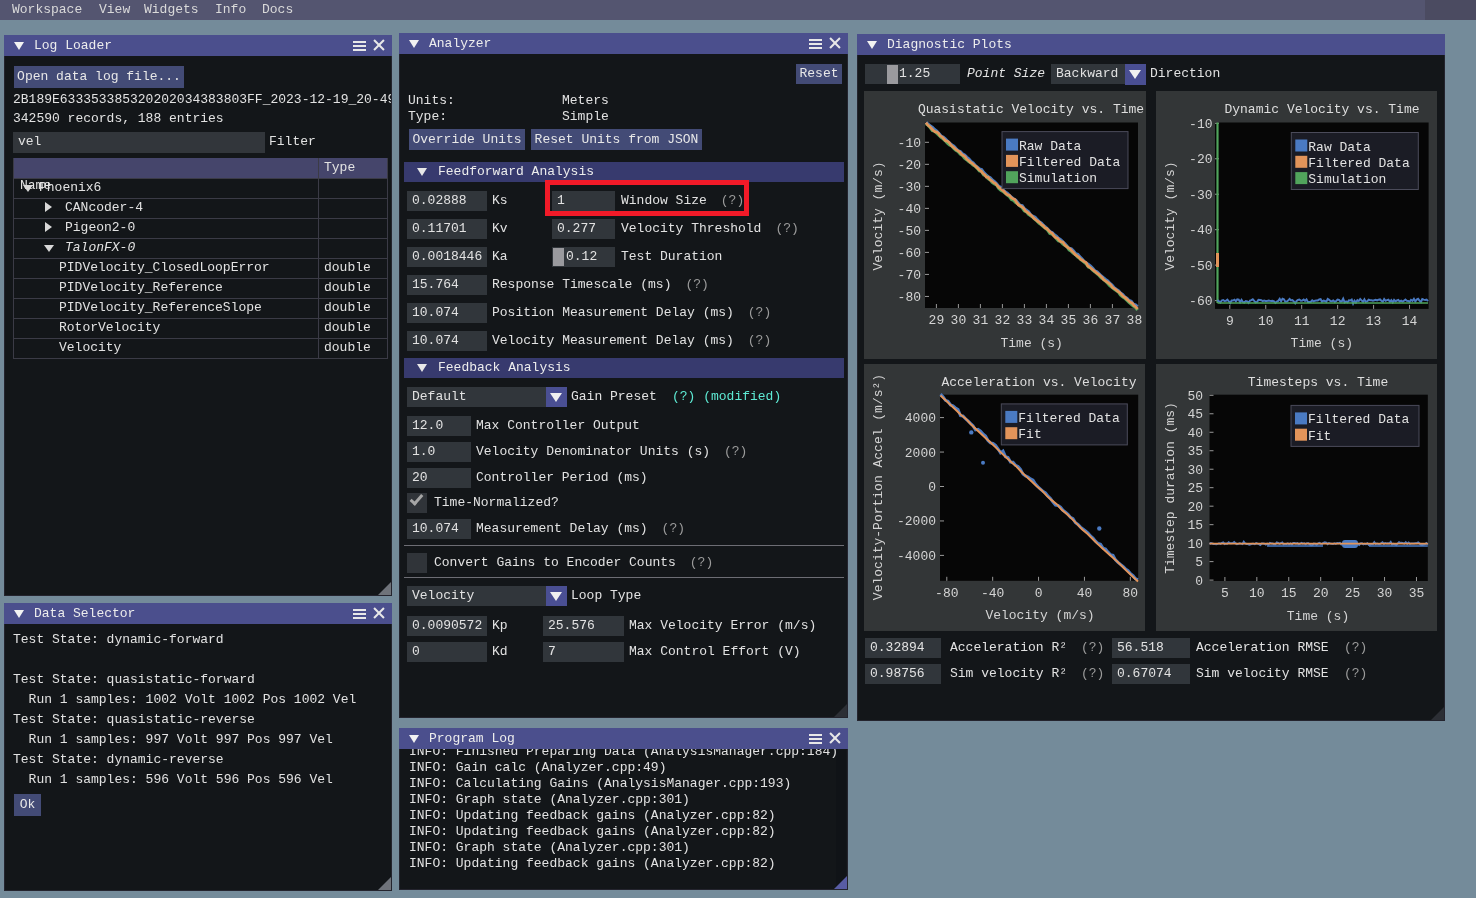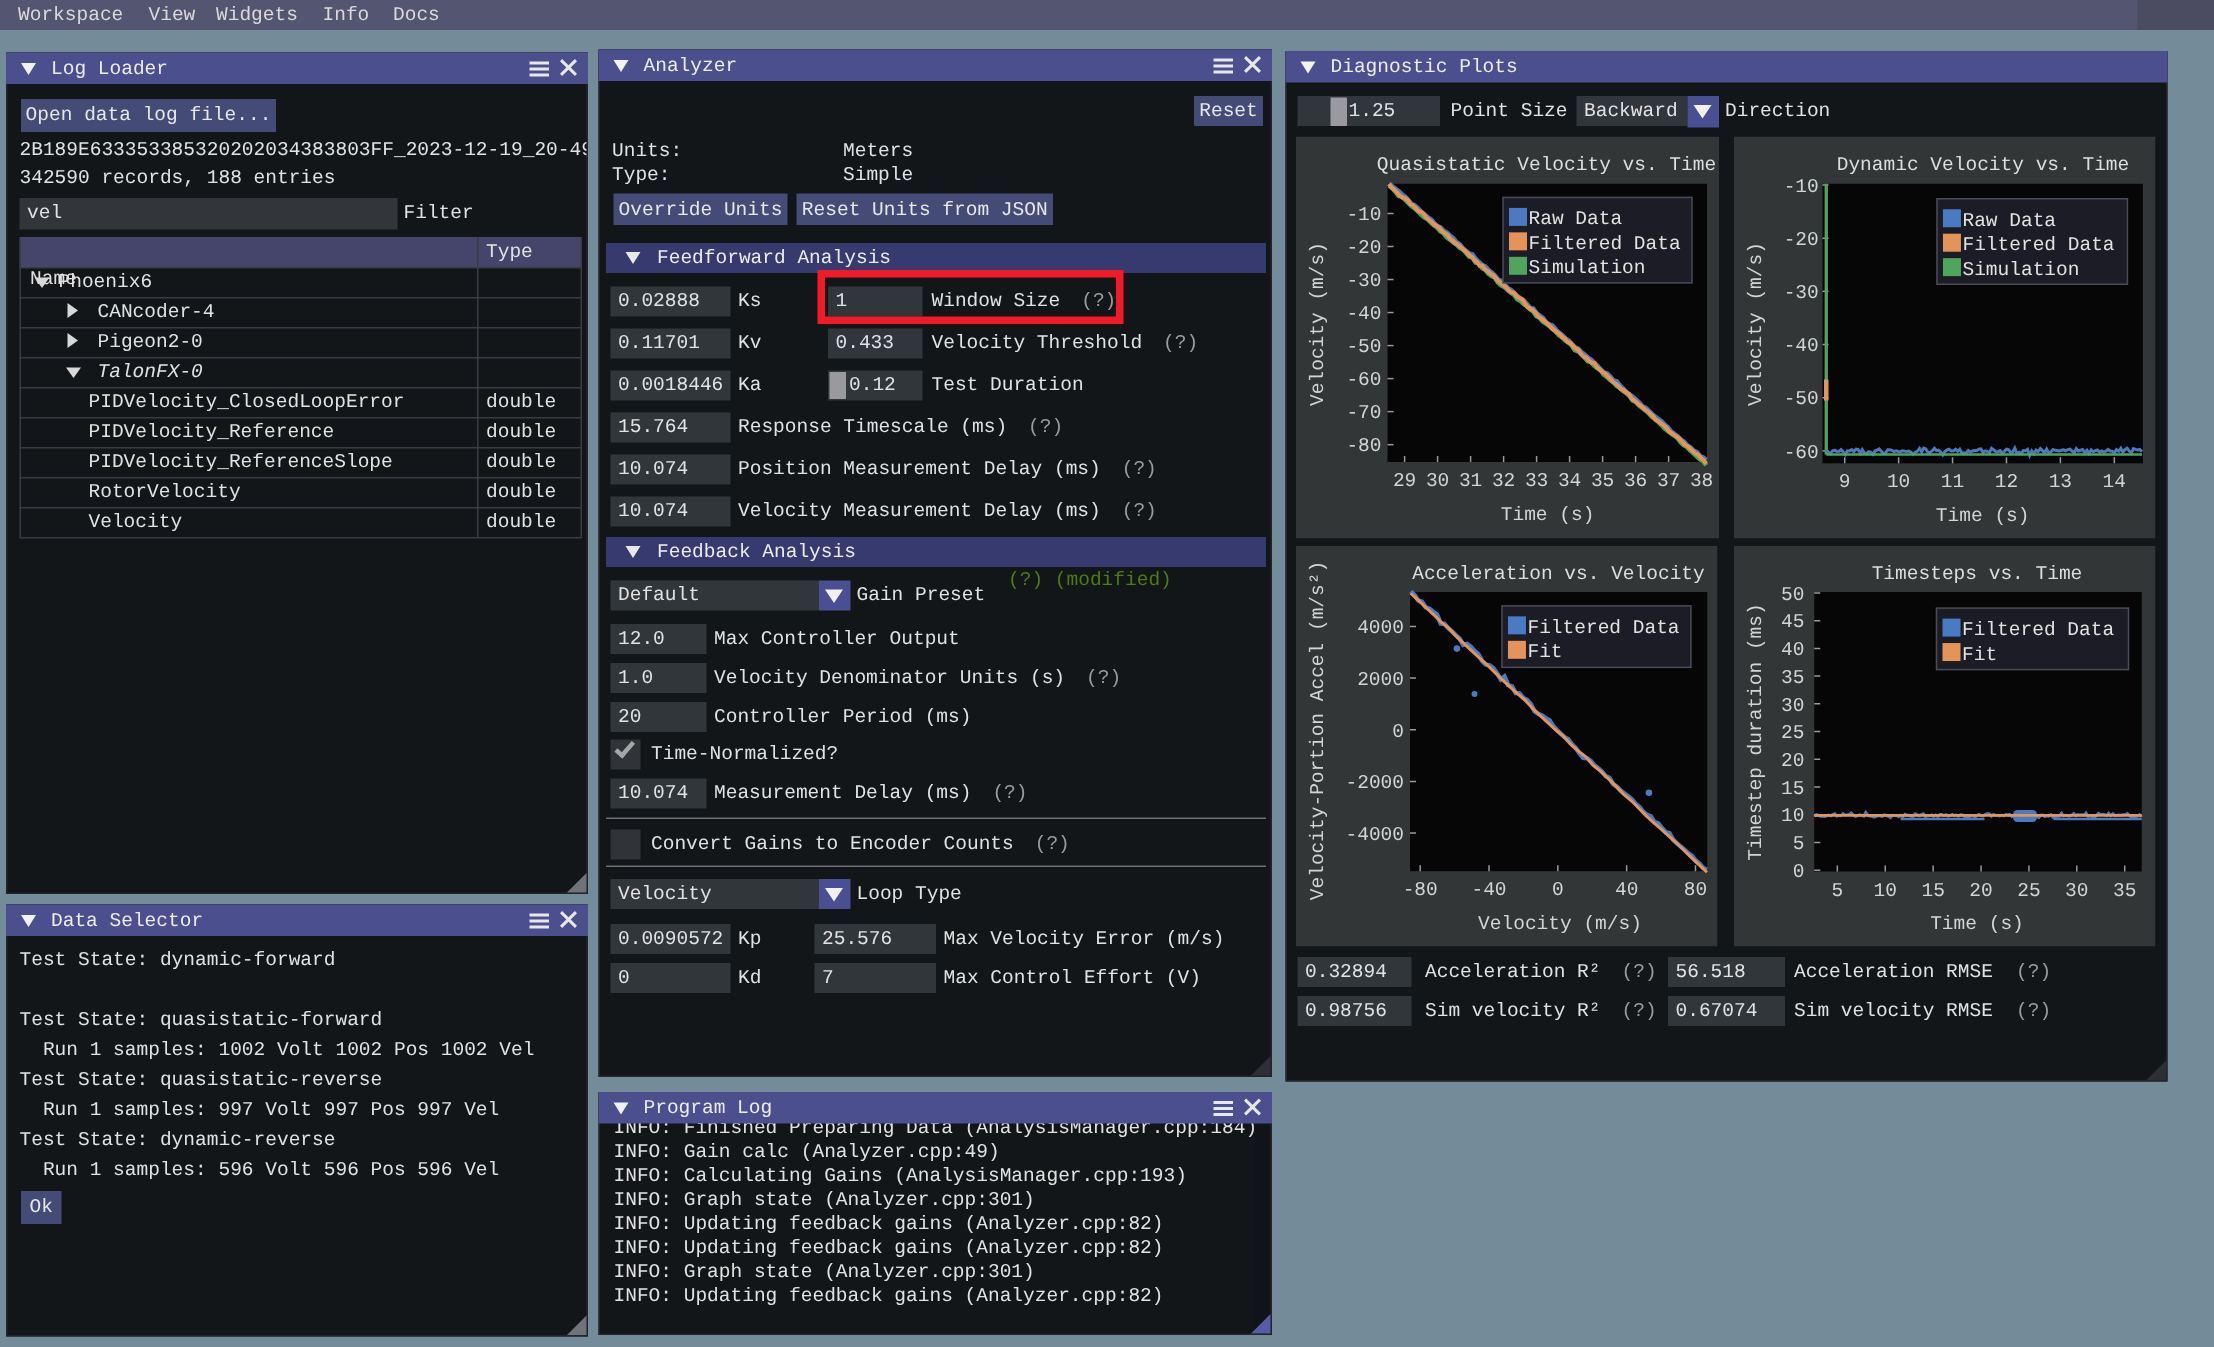--- a/index.html
+++ b/index.html
@@ -117,21 +117,21 @@
 <div class="hdr" style="left:4px;top:128px;width:440px"></div>
 <div class="harrow" style="left:17px;top:134px"></div>
 <div class="abs" style="left:38px;top:128px;color:#ededed;text-align:center;">Feedforward Analysis</div>
 <div class="fr" style="left:7px;top:157px;width:80px">0.02888</div>
 <div class="abs" style="left:92px;top:157px;">Ks</div>
 <div class="fr" style="left:152px;top:157px;width:63px">1</div>
 <div class="abs" style="left:221px;top:157px;">Window Size</div>
 <div class="abs" style="left:320.8px;top:157px;color:#9b9b9b;">(?)</div>
 <div class="fr" style="left:7px;top:185px;width:80px">0.11701</div>
 <div class="abs" style="left:92px;top:185px;">Kv</div>
-<div class="fr" style="left:152px;top:185px;width:63px">0.433</div>
+<div class="fr" style="left:152px;top:185px;width:63px">0.277</div>
 <div class="abs" style="left:221px;top:185px;">Velocity Threshold</div>
 <div class="abs" style="left:375.4px;top:185px;color:#9b9b9b;">(?)</div>
 <div class="fr" style="left:7px;top:213px;width:80px">0.0018446</div>
 <div class="abs" style="left:92px;top:213px;">Ka</div>
 <div class="fr" style="left:152px;top:213px;width:63px"></div>
 <div class="grab" style="left:153px;top:214px;height:18px"></div>
 <div class="abs" style="left:166px;top:213px;">0.12</div>
 <div class="abs" style="left:221px;top:213px;">Test Duration</div>
 <div class="fr" style="left:7px;top:241px;width:80px">15.764</div>
 <div class="abs" style="left:92px;top:241px;">Response Timescale (ms)</div>
@@ -141,21 +141,21 @@
 <div class="abs" style="left:347.79999999999995px;top:269px;color:#9b9b9b;">(?)</div>
 <div class="fr" style="left:7px;top:297px;width:80px">10.074</div>
 <div class="abs" style="left:92px;top:297px;">Velocity Measurement Delay (ms)</div>
 <div class="abs" style="left:347.79999999999995px;top:297px;color:#9b9b9b;">(?)</div>
 <div class="hdr" style="left:4px;top:324px;width:440px"></div>
 <div class="harrow" style="left:17px;top:330px"></div>
 <div class="abs" style="left:38px;top:324px;color:#ededed;">Feedback Analysis</div>
 <div class="fr" style="left:7px;top:353px;width:139px">Default</div>
 <div class="combo-ar" style="left:146px;top:353px;height:20px"></div>
 <div class="abs" style="left:171px;top:353px;">Gain Preset</div>
-<div class="abs" style="left:272px;top:343px;color:#4d7c0f;">(?) (modified)</div>
+<div class="abs" style="left:272px;top:353px;color:#5eead4;">(?) (modified)</div>
 <div class="fr" style="left:7px;top:382px;width:64px">12.0</div>
 <div class="abs" style="left:76px;top:382px;">Max Controller Output</div>
 <div class="fr" style="left:7px;top:408px;width:64px">1.0</div>
 <div class="abs" style="left:76px;top:408px;">Velocity Denominator Units (s)</div>
 <div class="abs" style="left:324.0px;top:408px;color:#9b9b9b;">(?)</div>
 <div class="fr" style="left:7px;top:434px;width:64px">20</div>
 <div class="abs" style="left:76px;top:434px;">Controller Period (ms)</div>
 <div class="cb" style="left:7px;top:459px">
       <div class="chk"></div>
     </div>
@@ -202,21 +202,21 @@
 <div class="grip" style="left:434px;top:147px;border-left:13px solid transparent;border-bottom:13px solid #585ca4"></div>
 </div>
 <div class="win" style="left:857px;top:34px;width:588px;height:687px">
 <div class="tb">
 <div class="carrow" style="left:10px;top:7px"></div>
 <div class="tt" style="left:30px">Diagnostic Plots</div>
 </div>
 <div class="fr" style="left:7px;top:29px;width:95px"></div>
 <div class="grab" style="left:29px;top:30px;height:19px"></div>
 <div class="abs" style="left:41px;top:29px;">1.25</div>
-<div class="abs" style="left:109px;top:29px;">Point Size</div>
+<div class="abs" style="left:109px;top:29px;font-style:italic;">Point Size</div>
 <div class="fr" style="left:193px;top:29px;width:74px">Backward</div>
 <div class="combo-ar" style="left:267px;top:29px;height:21px"></div>
 <div class="abs" style="left:292px;top:29px;">Direction</div>
 <svg class="abs" style="left:6px;top:56px" width="282" height="268" font-family="Liberation Mono,monospace" font-size="13">
       <rect x="0" y="0" width="282" height="268" fill="#333637"></rect>
       <text x="167" y="22" text-anchor="middle" fill="#dedede">Quasistatic Velocity vs. Time</text>
       <rect x="61" y="31.5" width="213" height="185.5" fill="#060606"></rect>
       <text x="57" y="55.8" text-anchor="end" fill="#d4d4d4">-10</text>
       <line x1="61" y1="51.3" x2="65" y2="51.3" stroke="#9a9a9a"></line>
       <text x="57" y="77.82" text-anchor="end" fill="#d4d4d4">-20</text>

